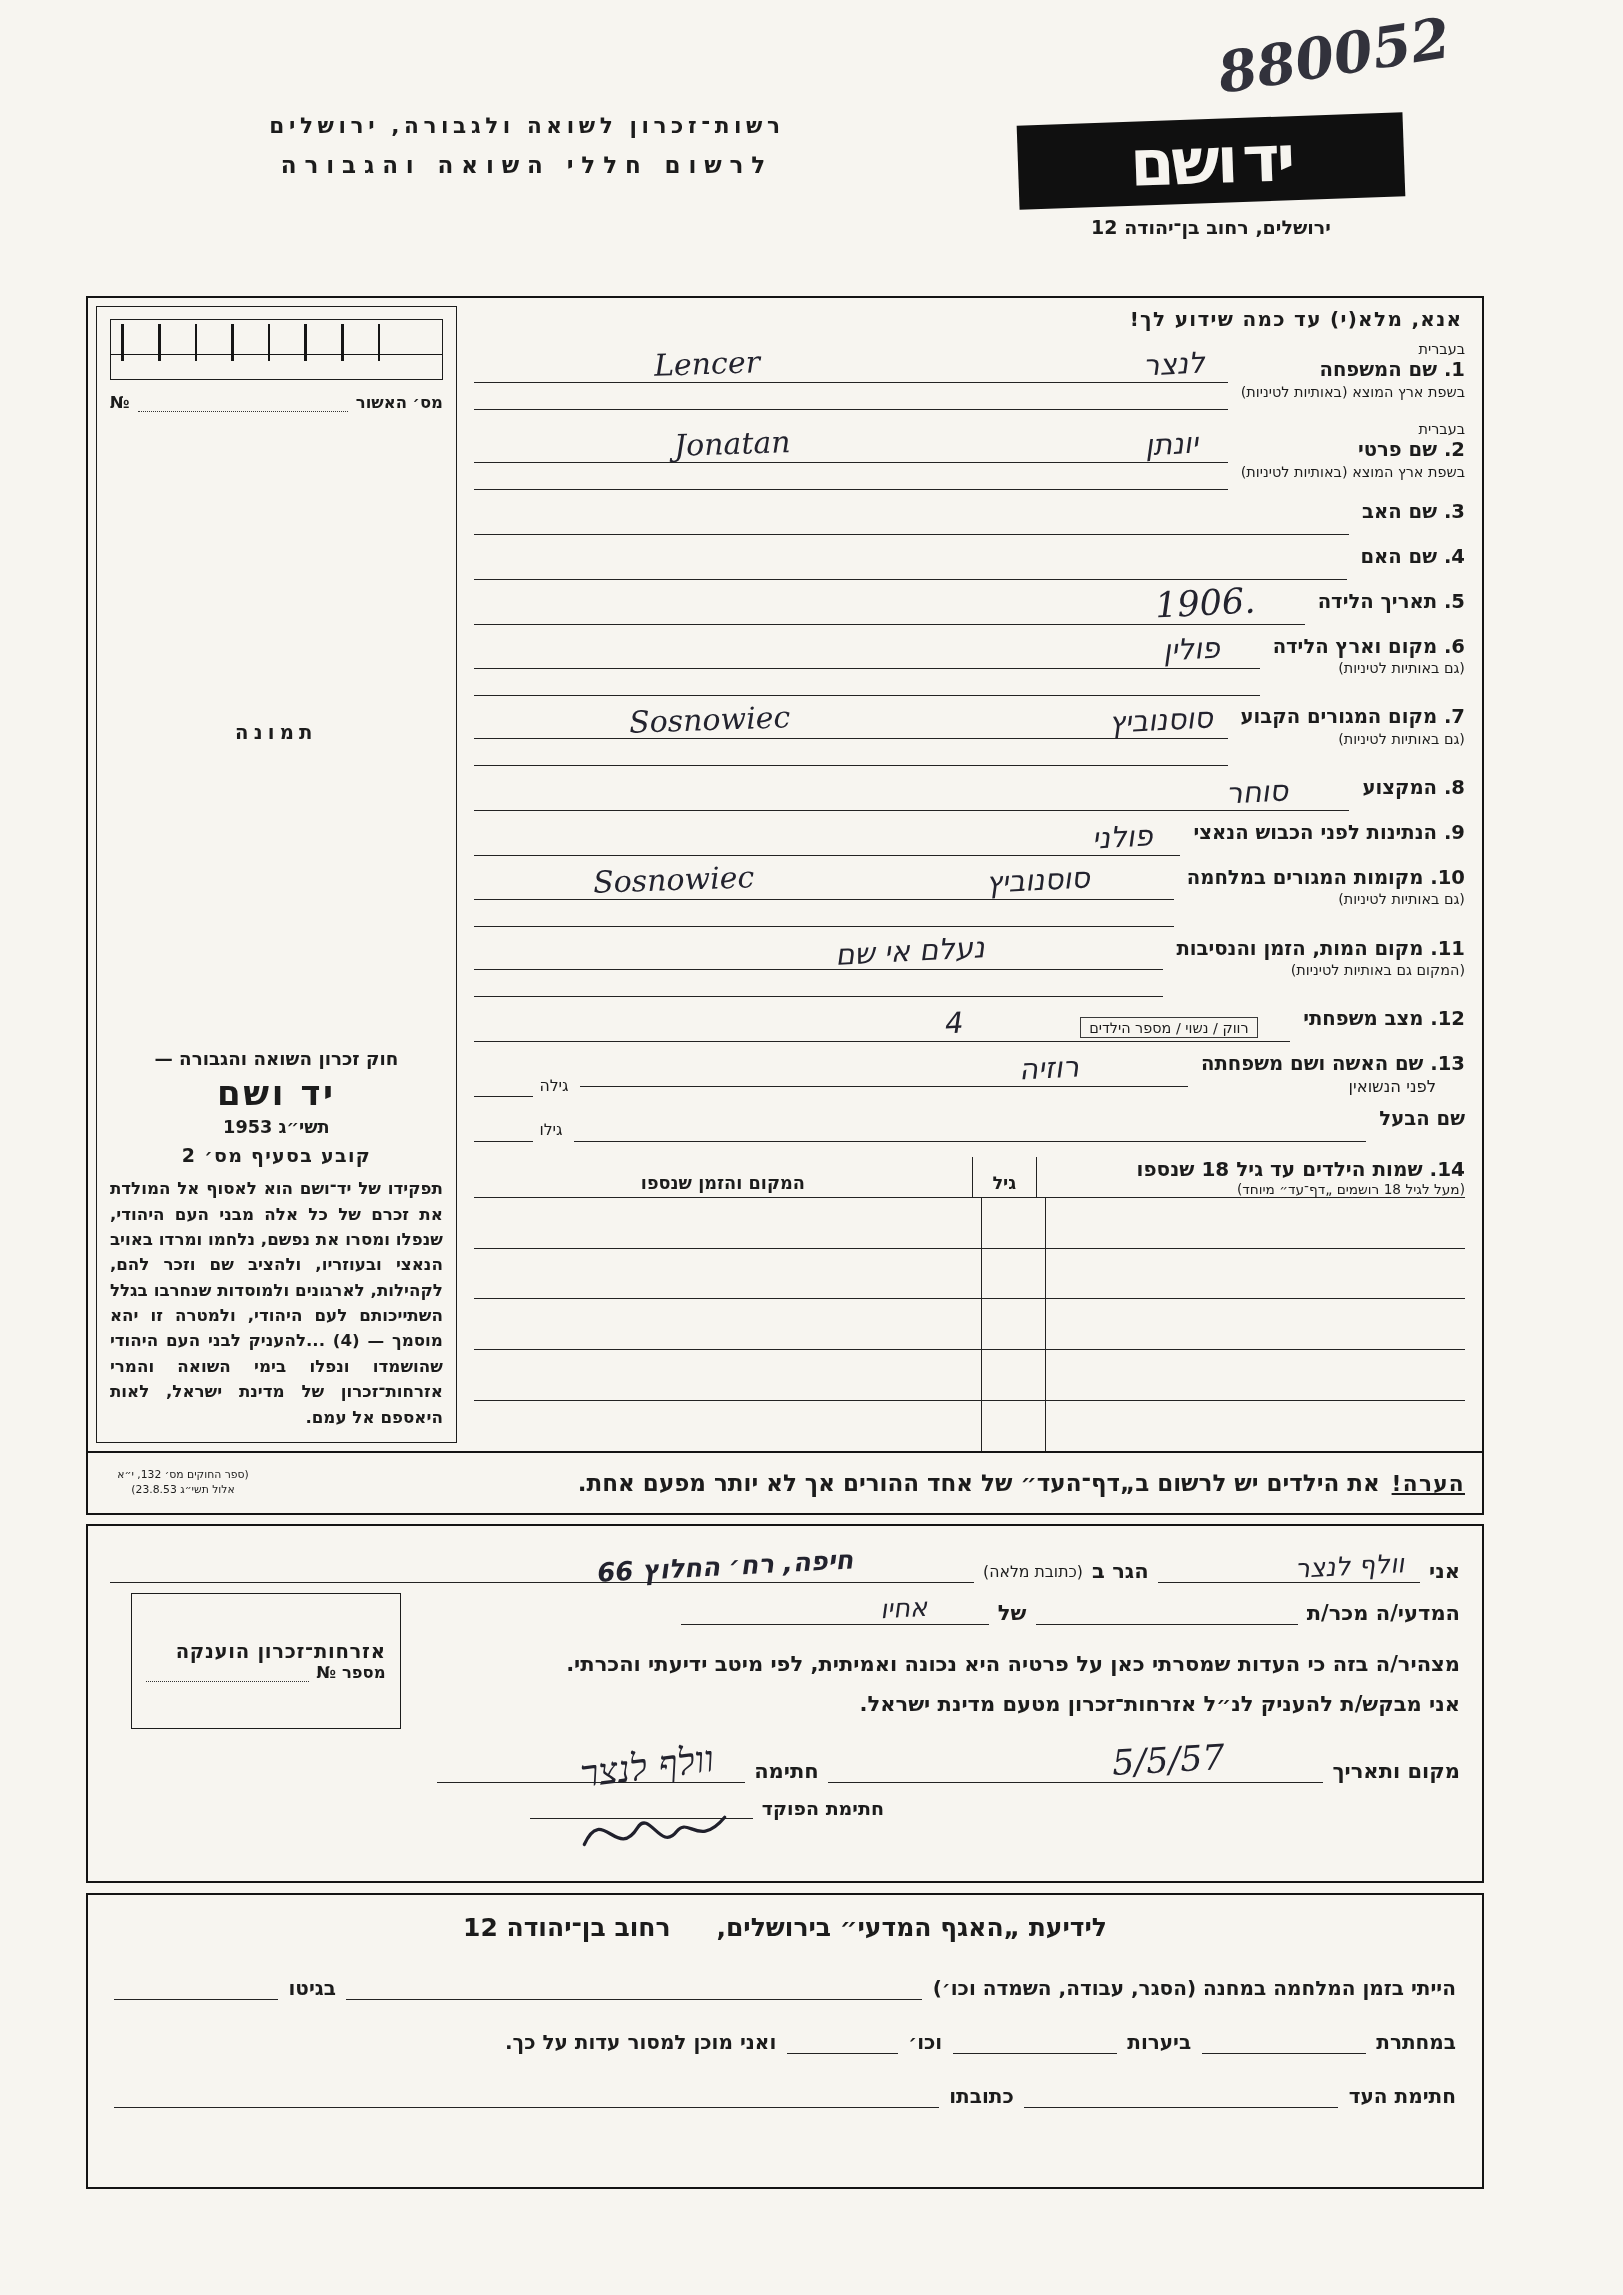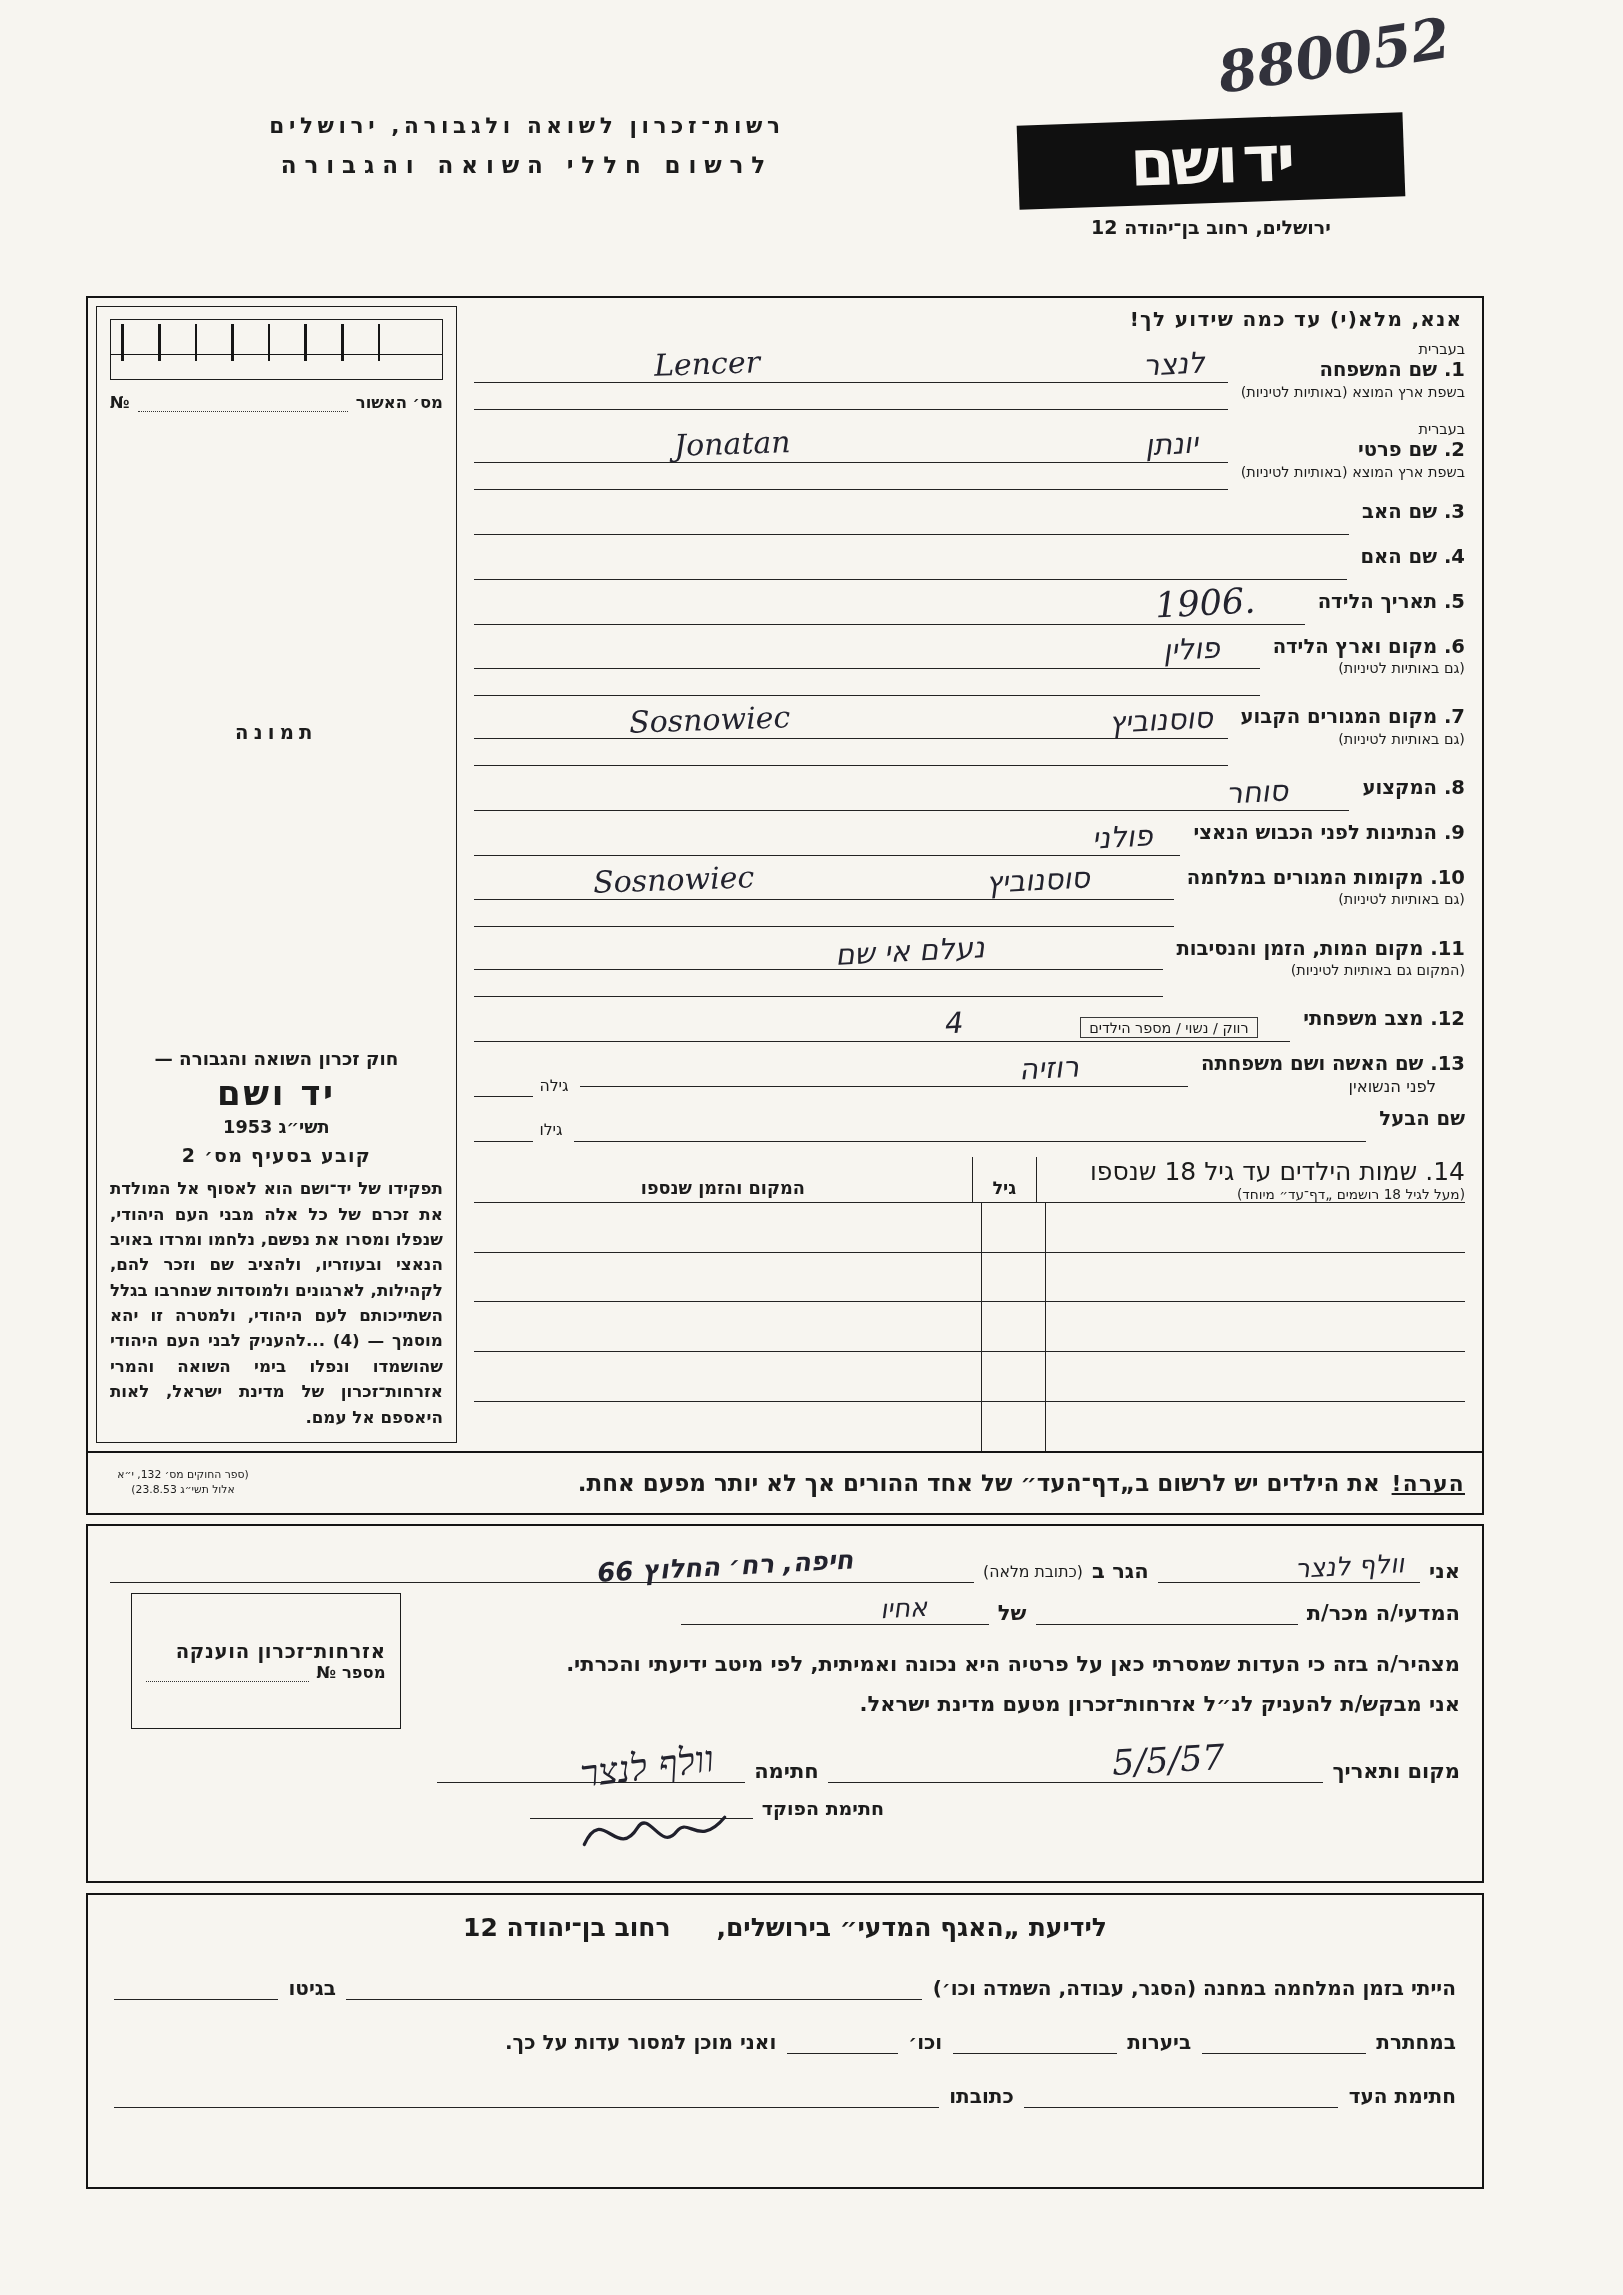--- a/index.html
+++ b/index.html
@@ -40,21 +40,21 @@
   .fg-two .bl.l2{margin-top:5.2px;height:21px;}
   .fg-sub .bl.l1{margin-top:9.2px;height:23.6px;}
   .fg-sub .bl.l2{margin-top:6.5px;height:19.6px;}
   .age-label{align-self:flex-end;font-size:15.7px;margin-right:11.8px;padding-bottom:2.6px;}
   .agebl{width:59px;align-self:flex-end;height:22px;margin-right:6.5px;flex:0 0 59px;}
   .opts{position:absolute;right:4%;bottom:3.3px;font-size:14.4px;border:1px solid #3a3a3a;padding:1.3px 7.9px;background:#f7f5f0;}
   
   .t14{flex:1;display:flex;flex-direction:column;margin-top:5.2px;min-height:0;}
   .t14-head{display:flex;border-bottom:1.6px solid #232323;}
   .t14-label{flex:0 0 419px;padding-left:9.2px;text-align:right;}
-  .t14-label .main{font-size:25px;font-weight:normal;}
+  .t14-label .main{font-size:20px;font-weight:bold;}
   .t14-label .sub{font-size:13.7px;}
   .hcell{display:flex;align-items:flex-end;justify-content:center;font-weight:bold;font-size:17.7px;padding-bottom:3.9px;}
   .colage{flex:0 0 63px;border-left:1.6px solid #232323;border-right:1.6px solid #232323;}
   .colplace{flex:1;}
   .trow{flex:1;display:flex;border-bottom:1.6px solid #232323;min-height:35px;}
   .trow:last-child{border-bottom:none;}
   .c-name{flex:0 0 419px;}
   .c-age{flex:0 0 63px;border-left:1.6px solid #232323;border-right:1.6px solid #232323;}
   .c-place{flex:1;}
   

